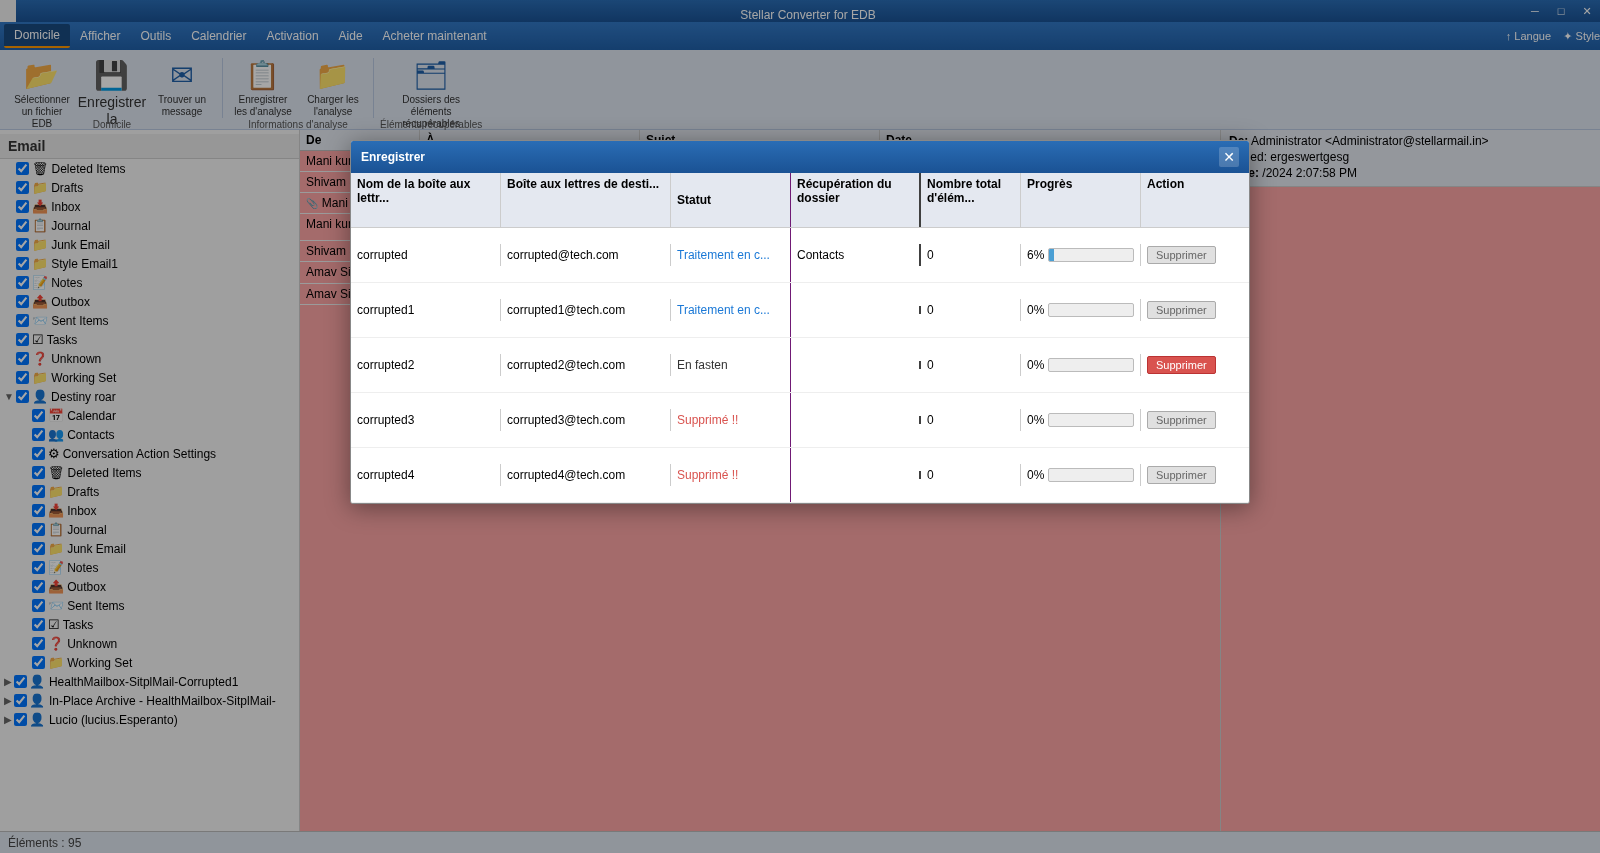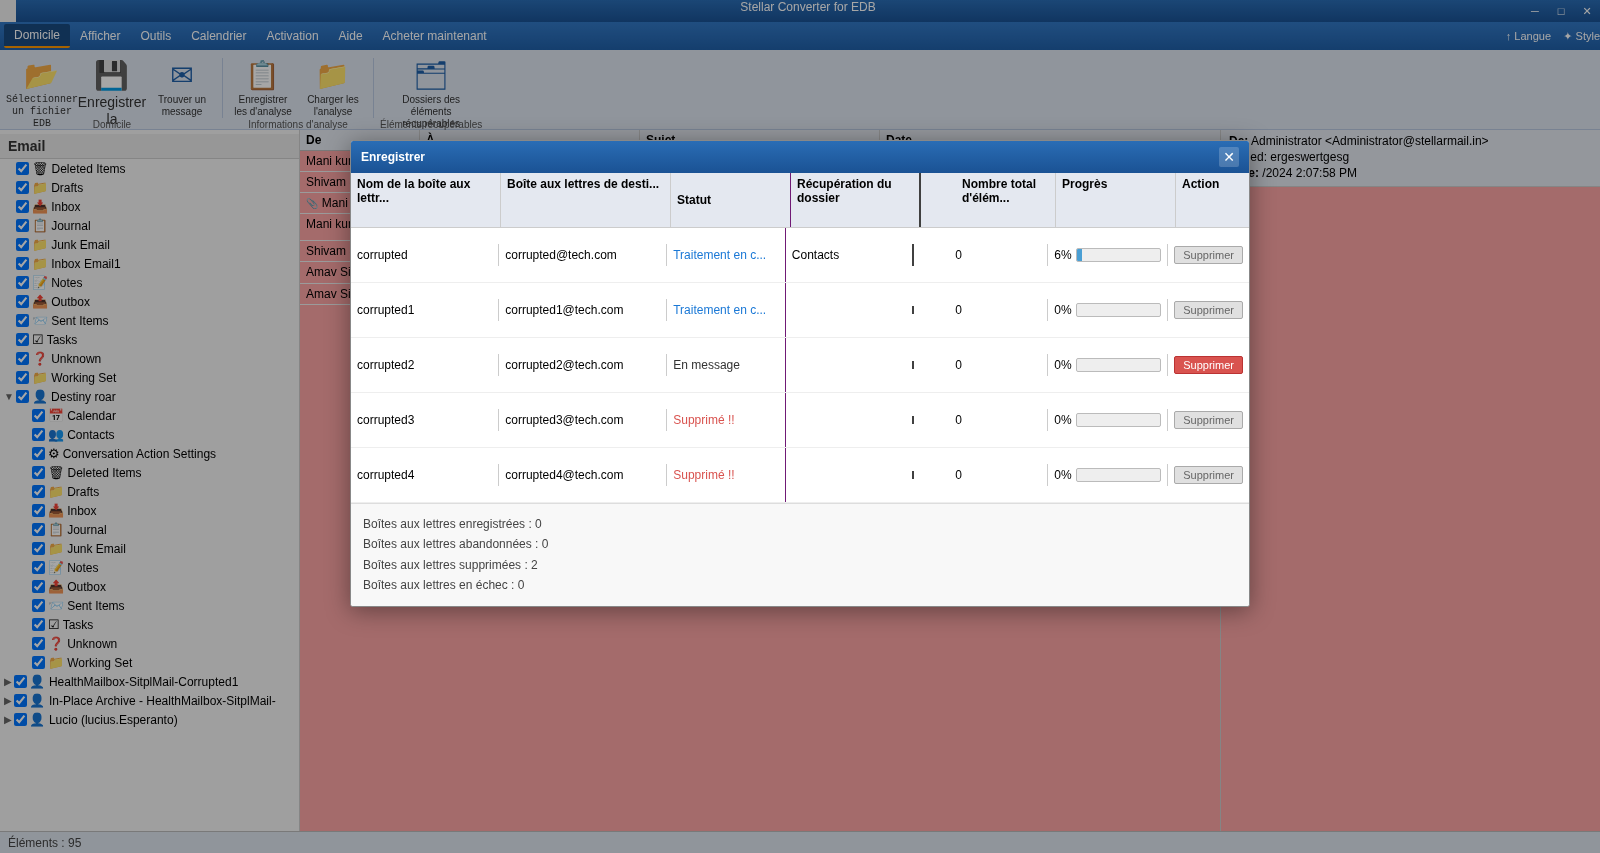--- a/index.html
+++ b/index.html
@@ -4,21 +4,21 @@
   <style>
     * { box-sizing: border-box; margin: 0; padding: 0; font-family: 'Segoe UI', Arial, sans-serif; font-size: 12px; }
     body { background: #f0f0f0; overflow: hidden; width: 1600px; height: 853px; }
 
     
     .title-bar {
       background: #1e5799;
       background: linear-gradient(to bottom, #2a6db5, #1a5294);
       height: 22px;
       display: flex;
-      align-items: flex-start;
+      align-items: flex-end;
       justify-content: center;
       color: white;
       font-size: 12px;
       position: relative;
       margin-left: 16px;
     }
     .title-bar-controls {
       position: absolute;
       right: 0;
       top: 0;
@@ -255,21 +255,21 @@
       display: flex;
       background: #e4e8f0;
       border-bottom: 1px solid #ccc;
       font-weight: bold;
       font-size: 11px;
     }
     .m-col-name { width: 150px; padding: 4px 6px; border-right: 1px solid #ccc; }
     .m-col-dest { width: 170px; padding: 4px 6px; border-right: 1px solid #ccc; }
     .m-col-status { width: 120px; padding: 20px 6px; border-right: 1px solid #701a75; }
     .m-col-recup { width: 130px; padding: 4px 6px; border-right: 2px solid #404040; }
-    .m-col-total { width: 100px; padding: 4px 6px; border-right: 1px solid #ccc; margin-left: 35px; }
+    .m-col-total { width: 100px; padding: 4px 6px; border-right: 1px solid #ccc; }
     .m-col-prog { width: 120px; padding: 4px 6px; border-right: 1px solid #ccc; }
     .m-col-action { flex: 1; padding: 4px 6px; }
     .modal-row {
       display: flex;
       border-bottom: 1px solid #eee;
       align-items: center;
       font-size: 11px;
     }
     .progress-bar-container {
       width: 90px;
@@ -334,21 +334,21 @@
     <div class="menu-item">Aide</div>
     <div class="menu-item">Acheter maintenant</div>
     <div class="menu-right">↑ Langue &nbsp;&nbsp; ✦ Style</div>
   </div>
 
   <div class="toolbar">
     <div class="toolbar-group">
       <div class="toolbar-items">
         <div class="toolbar-btn">
           <div class="icon">📂</div>
-          <span style="font-size:10px;text-align:center;line-height:1.2;font-family:Liberation Mono, monospace;">Sélectionner<br>un fichier EDB</span>
+          <span style="font-size:10px;text-align:center;line-height:1.2;">Sélectionner<br>un fichier EDB</span>
         </div>
         <div class="toolbar-btn">
           <div class="icon">💾</div>
           <span style="font-size:14px;text-align:center;line-height:1.2;">Enregistrer la<br>boîte aux lettres</span>
         </div>
         <div class="toolbar-btn">
           <div class="icon">✉</div>
           <span style="font-size:10px;text-align:center;line-height:1.2;">Trouver un<br>message</span>
         </div>
       </div>
@@ -406,21 +406,21 @@
         <span>Journal</span>
       </div>
       <div class="tree-item indent-1">
         <input type="checkbox" class="cb" checked="" style="">
         <span class="folder-icon">📁</span>
         <span>Junk Email</span>
       </div>
       <div class="tree-item indent-1">
         <input type="checkbox" class="cb" checked="" style="">
         <span class="folder-icon">📁</span>
-        <span>Inbox Email1</span>
+        <span>Style Email1</span>
       </div>
       <div class="tree-item indent-1">
         <input type="checkbox" class="cb" checked="" style="">
         <span class="folder-icon">📝</span>
         <span>Notes</span>
       </div>
       <div class="tree-item indent-1">
         <input type="checkbox" class="cb" checked="" style="">
         <span class="folder-icon">📤</span>
         <span>Outbox</span>
@@ -673,21 +673,21 @@
             </div>
           </div>
           <div class="m-col-action">
             <button class="btn-supprimer">Supprimer</button>
           </div>
         </div>
 
         <div class="modal-row">
           <div class="m-col-name">corrupted2</div>
           <div class="m-col-dest">corrupted2@tech.com</div>
-          <div class="m-col-status"><span class="status-attente">En message</span></div>
+          <div class="m-col-status"><span class="status-attente">En fasten</span></div>
           <div class="m-col-recup"></div>
           <div class="m-col-total">0</div>
           <div class="m-col-prog" style="display:flex;align-items:center;gap:4px;">
             <span>0%</span>
             <div class="progress-bar-container">
               <div class="progress-bar-fill" style="width:0%;"></div>
             </div>
           </div>
           <div class="m-col-action">
             <button class="btn-supprimer active">Supprimer</button>
@@ -722,22 +722,16 @@
             <div class="progress-bar-container">
               <div class="progress-bar-fill" style="width:0%;"></div>
             </div>
           </div>
           <div class="m-col-action">
             <button class="btn-supprimer">Supprimer</button>
           </div>
         </div>
       </div>
 
-      <div class="modal-footer">
-        <span class="footer-line">Boîtes aux lettres enregistrées : 0</span>
-        <span class="footer-line">Boîtes aux lettres abandonnées : 0</span>
-        <span class="footer-line">Boîtes aux lettres supprimées : 2</span>
-        <span class="footer-line">Boîtes aux lettres en échec : 0</span>
-      </div>
     </div>
   </div>
 
 </div>
 
 </body></html>

